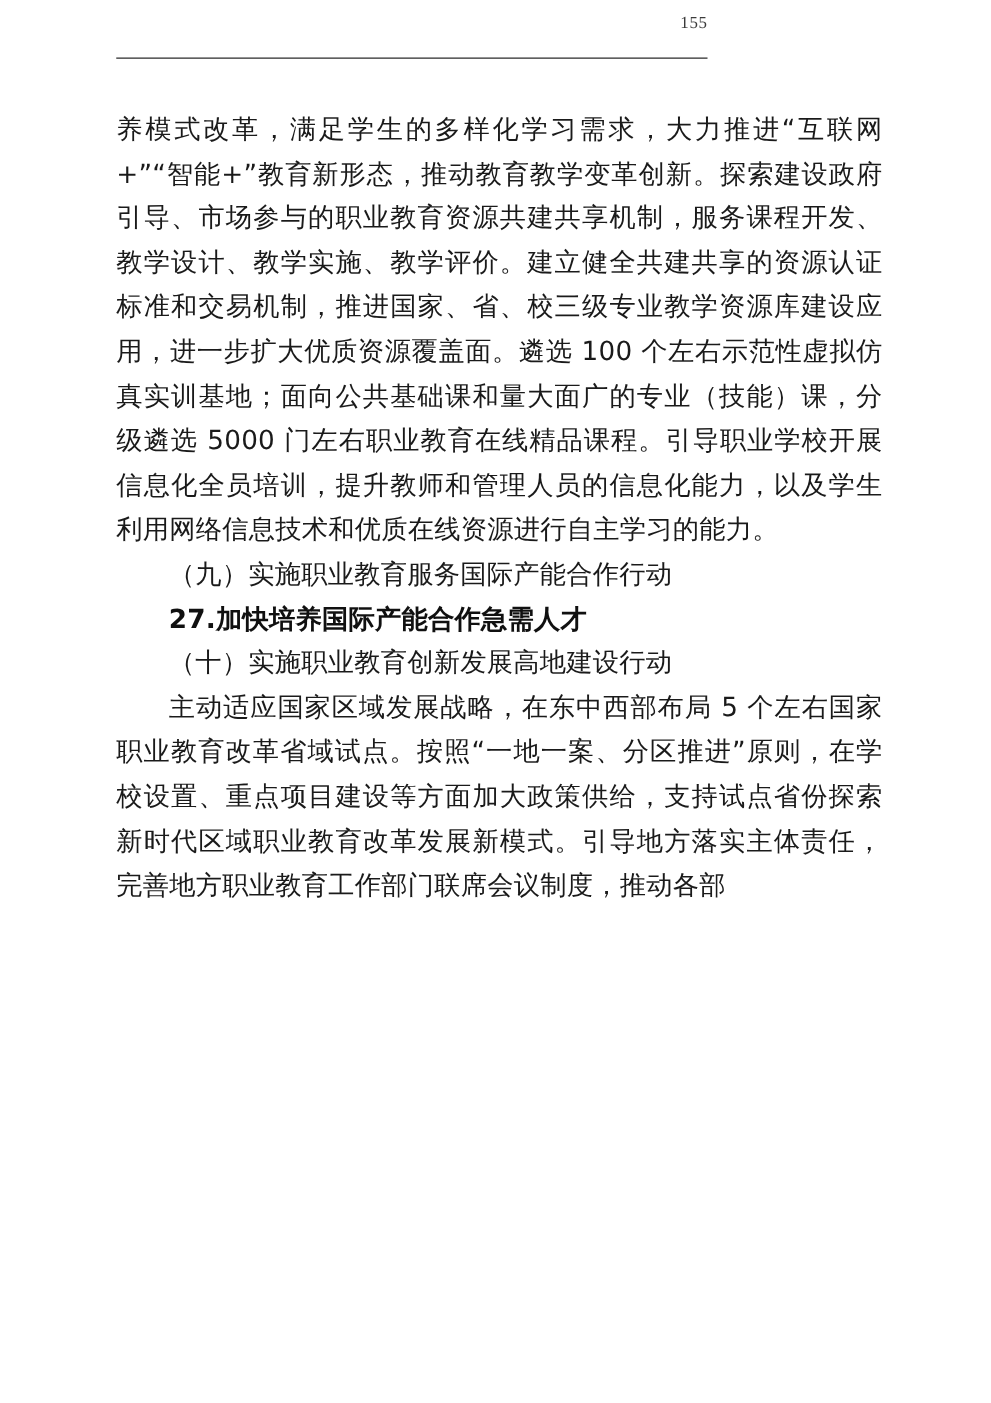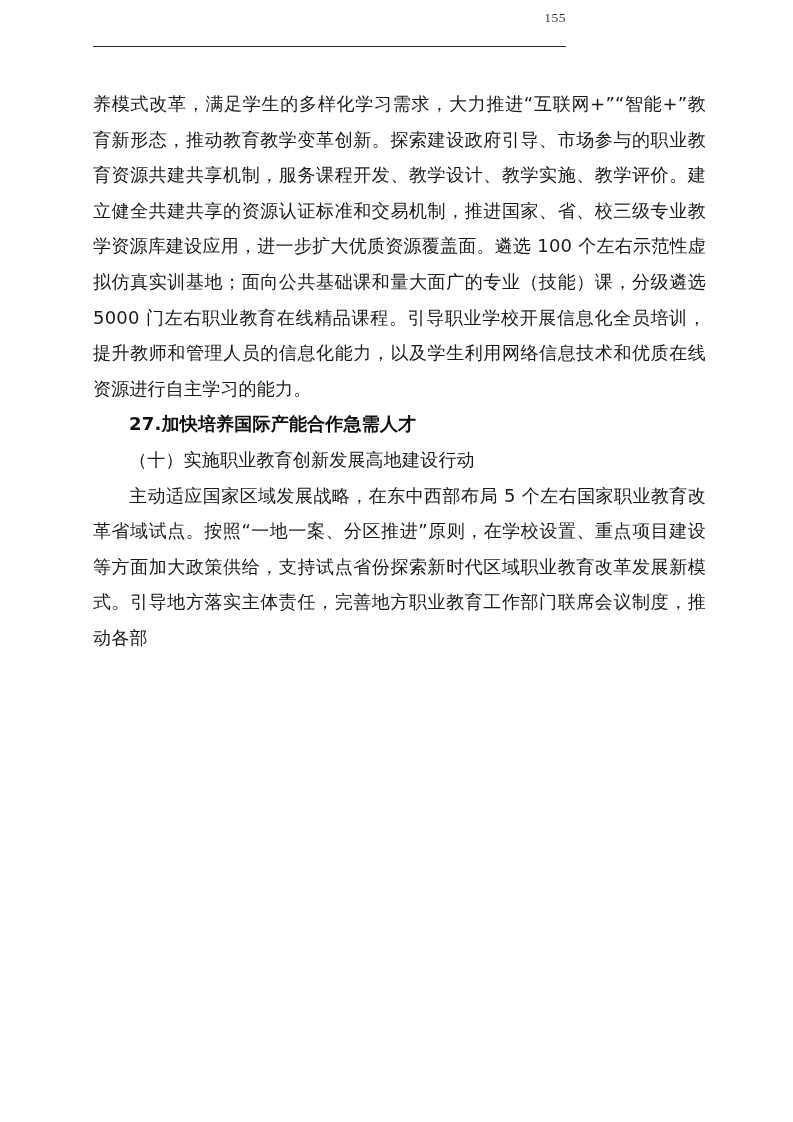--- a/index.html
+++ b/index.html
@@ -42,21 +42,21 @@
     border-top: 1.6px solid #2b2b2b;
   }
   .content {
     position: absolute;
     left: 93px;
     top: 86px;
     width: 613px;
   }
   p {
     margin: 0 0 0 0;
-    font-size: 18px;
+    font-size: 21px;
     line-height: 35.6px;
     text-align: justify;
     text-justify: inter-ideograph;
     color: #1a1a1a;
     font-weight: 400;
     letter-spacing: 0.2px;
   }
   p.indent {
     text-indent: 2em;
   }
@@ -72,20 +72,21 @@
 <div class="page">
 
   <div class="page-number">155</div>
 
   <div class="header-rule"></div>
 
   <div class="content">
 
     <p class="body">养模式改革，满足学生的多样化学习需求，大力推进“互联网+”“智能+”教育新形态，推动教育教学变革创新。探索建设政府引导、市场参与的职业教育资源共建共享机制，服务课程开发、教学设计、教学实施、教学评价。建立健全共建共享的资源认证标准和交易机制，推进国家、省、校三级专业教学资源库建设应用，进一步扩大优质资源覆盖面。遴选 100 个左右示范性虚拟仿真实训基地；面向公共基础课和量大面广的专业（技能）课，分级遴选 5000 门左右职业教育在线精品课程。引导职业学校开展信息化全员培训，提升教师和管理人员的信息化能力，以及学生利用网络信息技术和优质在线资源进行自主学习的能力。</p>
 
+    <p class="indent">（九）实施职业教育服务国际产能合作行动</p>
 
     <p class="heading">27.加快培养国际产能合作急需人才</p>
 
 
 
 
     <p class="indent">（十）实施职业教育创新发展高地建设行动</p>
 
 
     <p class="indent">主动适应国家区域发展战略，在东中西部布局 5 个左右国家职业教育改革省域试点。按照“一地一案、分区推进”原则，在学校设置、重点项目建设等方面加大政策供给，支持试点省份探索新时代区域职业教育改革发展新模式。引导地方落实主体责任，完善地方职业教育工作部门联席会议制度，推动各部</p>

